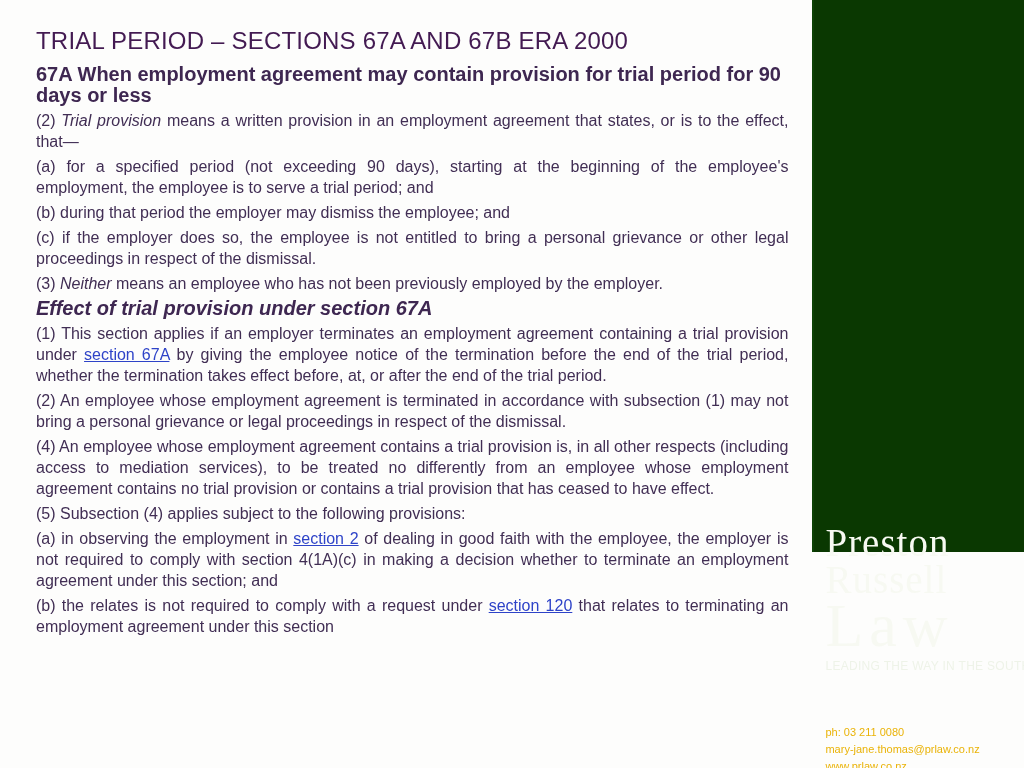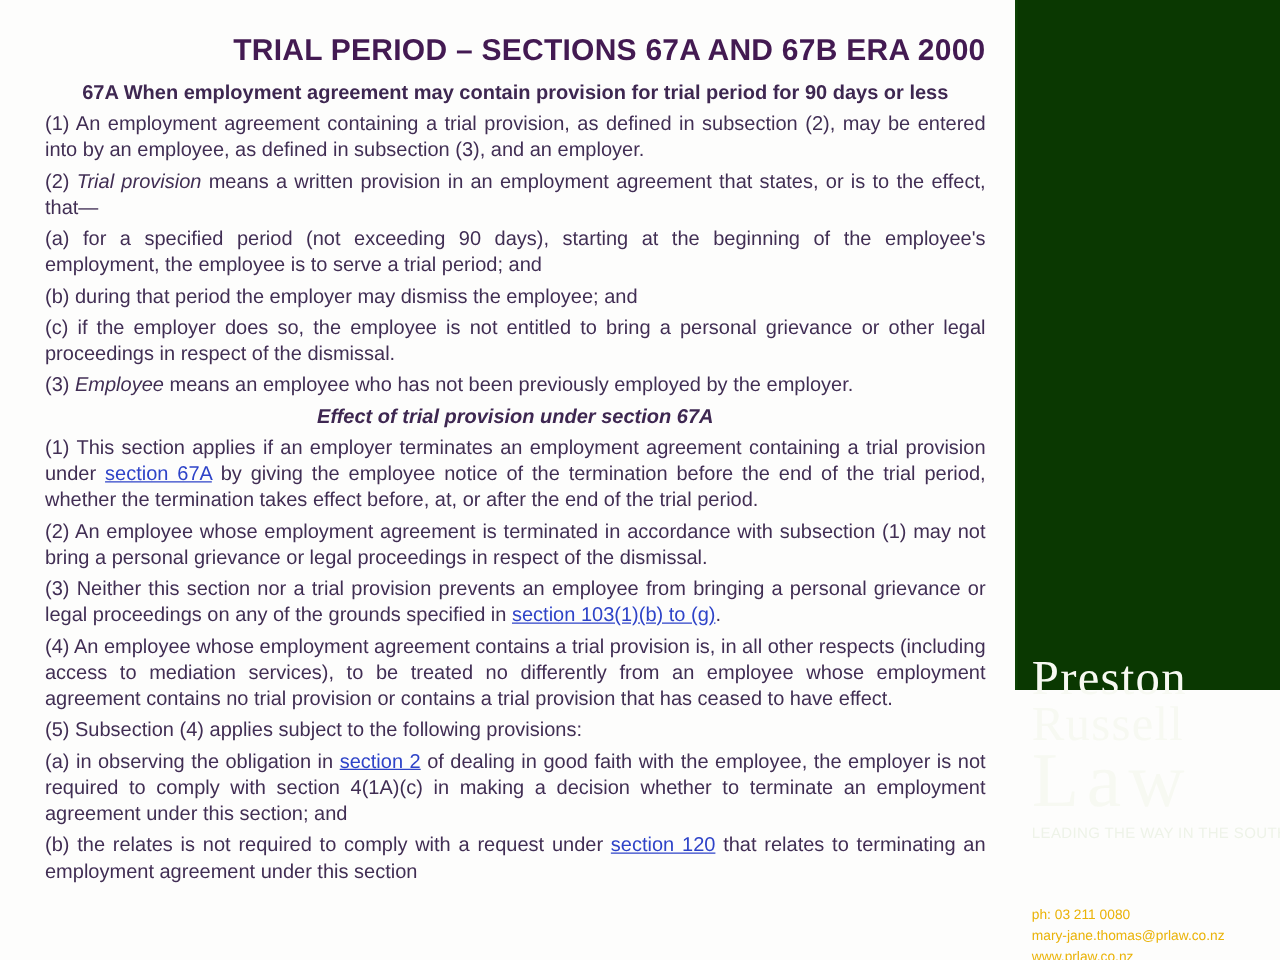--- a/index.html
+++ b/index.html
@@ -15,41 +15,41 @@
     display: flex;
   }
   
   .main {
     width: 814px; height: 768px;
     box-sizing: border-box;
     padding: 26px 24px 0 36px;
     background: #fdfdfc;
   }
   .title {
-    text-align: right;
+    text-align: left;
     font-size: 24px;
-    font-weight: bold;
+    font-weight: normal;
     color: #431a52;
     letter-spacing: 0.2px;
     margin: 0 0 8px 0;
     line-height: 30px;
   }
   .body-text { color: #412e54; font-size: 16px; }
   .body-text p.para {
     margin: 0 0 4px 0;
     line-height: 21px;
     text-align: justify;
   }
   .body-text h2.heading {
     margin: 0 0 4px 0;
-    font-size: 16px;
+    font-size: 20px;
     line-height: 21px;
     font-weight: bold;
     color: #3e2751;
-    text-align: center;
+    text-align: left;
   }
   .body-text .space-before { margin-top: 25px; font-style: italic; }
   .it { font-style: italic; }
   a.lnk {
     color: #2e43c8;
     text-decoration: underline;
     cursor: pointer;
   }
   
   .sidebar {
@@ -92,33 +92,31 @@
 </style>
 </head>
 <body>
 
 <div class="slide">
 
   <div class="main">
     <div class="title">TRIAL PERIOD – SECTIONS 67A AND 67B ERA 2000</div>
     <div class="body-text">
         <h2 class="heading"><span>67A When employment agreement may contain provision for trial period for 90 days or less</span></h2>
-        <p class="para"><span>(1) An employment agreement containing a trial provision, as defined in subsection (2), may be entered into by an employee, as defined in subsection (3), and an employer.</span></p>
         <p class="para"><span>(2) </span><span class="it">Trial provision</span><span> means a written provision in an employment agreement that states, or is to the effect, that—</span></p>
         <p class="para"><span>(a) for a specified period (not exceeding 90 days), starting at the beginning of the employee's employment, the employee is to serve a trial period; and</span></p>
         <p class="para"><span>(b) during that period the employer may dismiss the employee; and</span></p>
         <p class="para"><span>(c) if the employer does so, the employee is not entitled to bring a personal grievance or other legal proceedings in respect of the dismissal.</span></p>
-        <p class="para"><span>(3) </span><span class="it">Employee</span><span> means an employee who has not been previously employed by the employer.</span></p>
+        <p class="para"><span>(3) </span><span class="it">Neither</span><span> means an employee who has not been previously employed by the employer.</span></p>
         <h2 class="heading space-before"><span>Effect of trial provision under section 67A</span></h2>
         <p class="para"><span>(1) This section applies if an employer terminates an employment agreement containing a trial provision under </span><a class="lnk" href="#">section 67A</a><span> by giving the employee notice of the termination before the end of the trial period, whether the termination takes effect before, at, or after the end of the trial period.</span></p>
         <p class="para"><span>(2) An employee whose employment agreement is terminated in accordance with subsection (1) may not bring a personal grievance or legal proceedings in respect of the dismissal.</span></p>
-        <p class="para"><span>(3) Neither this section nor a trial provision prevents an employee from bringing a personal grievance or legal proceedings on any of the grounds specified in </span><a class="lnk" href="#">section 103(1)(b) to (g)</a><span>.</span></p>
         <p class="para"><span>(4) An employee whose employment agreement contains a trial provision is, in all other respects (including access to mediation services), to be treated no differently from an employee whose employment agreement contains no trial provision or contains a trial provision that has ceased to have effect.</span></p>
         <p class="para"><span>(5) Subsection (4) applies subject to the following provisions:</span></p>
-        <p class="para"><span>(a) in observing the obligation in </span><a class="lnk" href="#">section 2</a><span> of dealing in good faith with the employee, the employer is not required to comply with section 4(1A)(c) in making a decision whether to terminate an employment agreement under this section; and</span></p>
+        <p class="para"><span>(a) in observing the employment in </span><a class="lnk" href="#">section 2</a><span> of dealing in good faith with the employee, the employer is not required to comply with section 4(1A)(c) in making a decision whether to terminate an employment agreement under this section; and</span></p>
         <p class="para"><span>(b) the relates is not required to comply with a request under </span><a class="lnk" href="#">section 120</a><span> that relates to terminating an employment agreement under this section</span></p>
       </div>
   </div>
 
   <aside class="sidebar">
     <div class="logo">
       <div class="l1">Preston</div>
       <div class="l2">Russell</div>
       <div class="l3">Law</div>
       <div class="tagline">LEADING THE WAY IN THE SOUTH</div>

